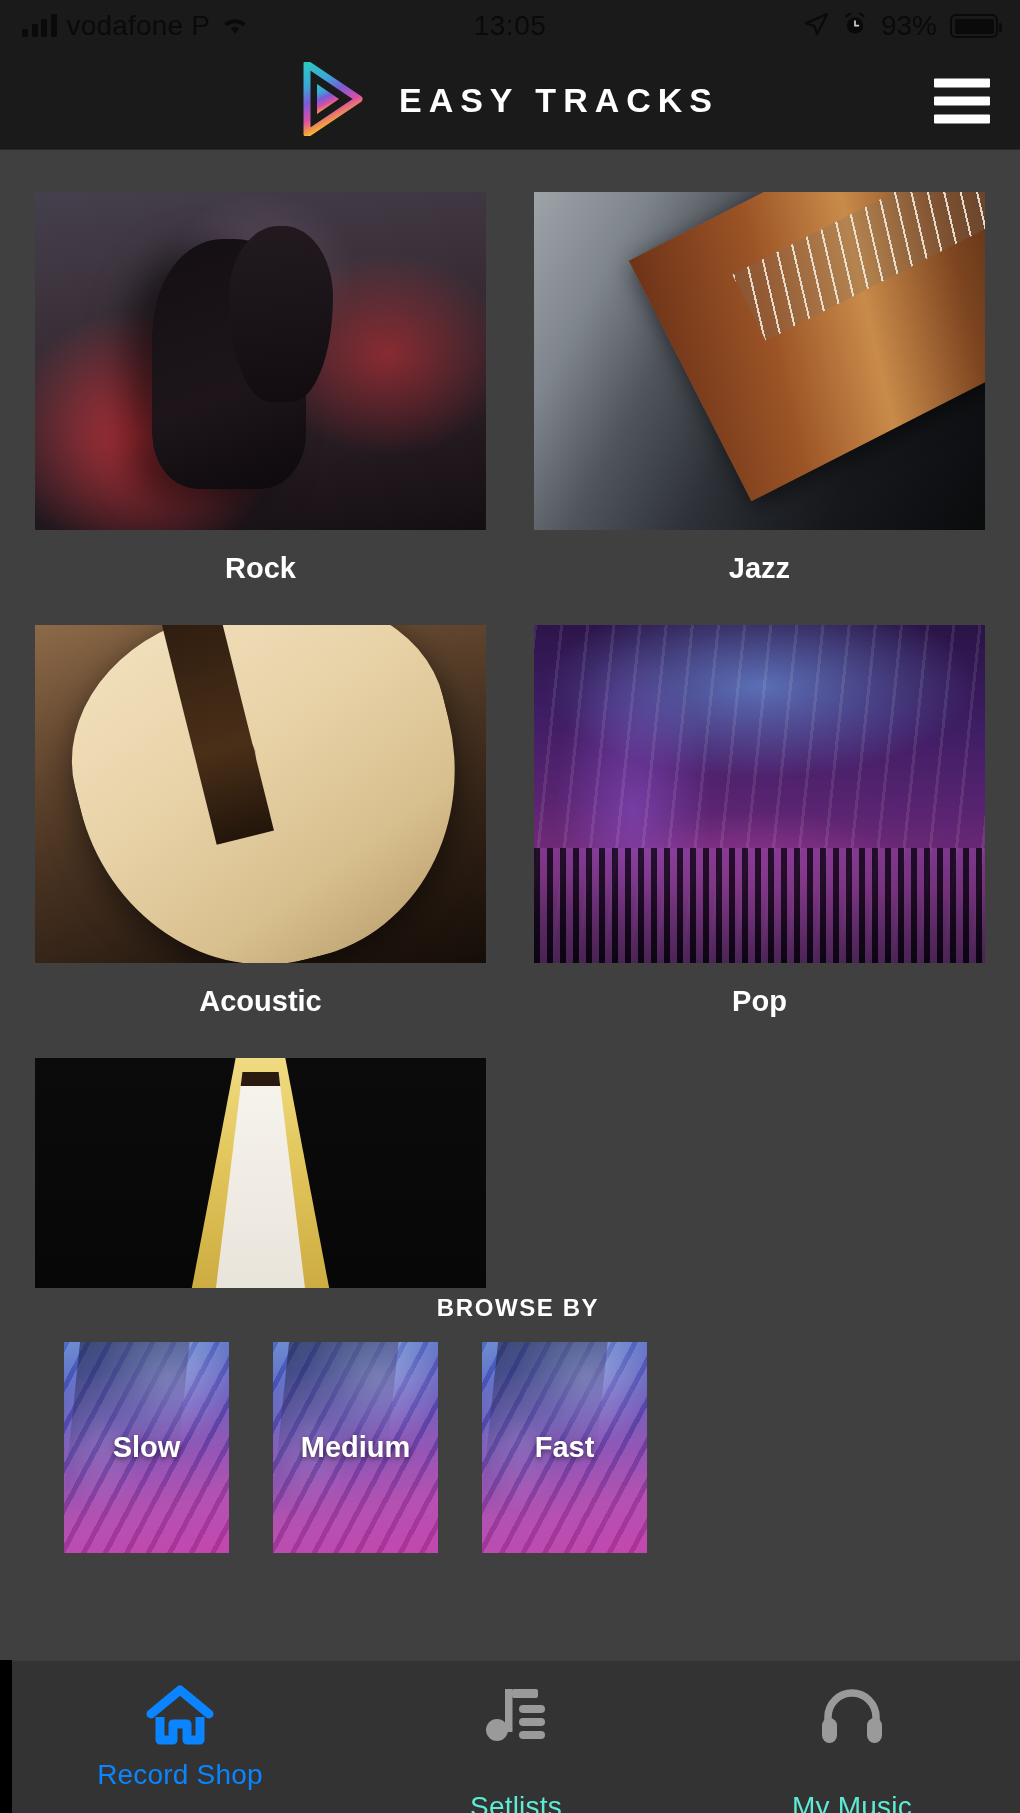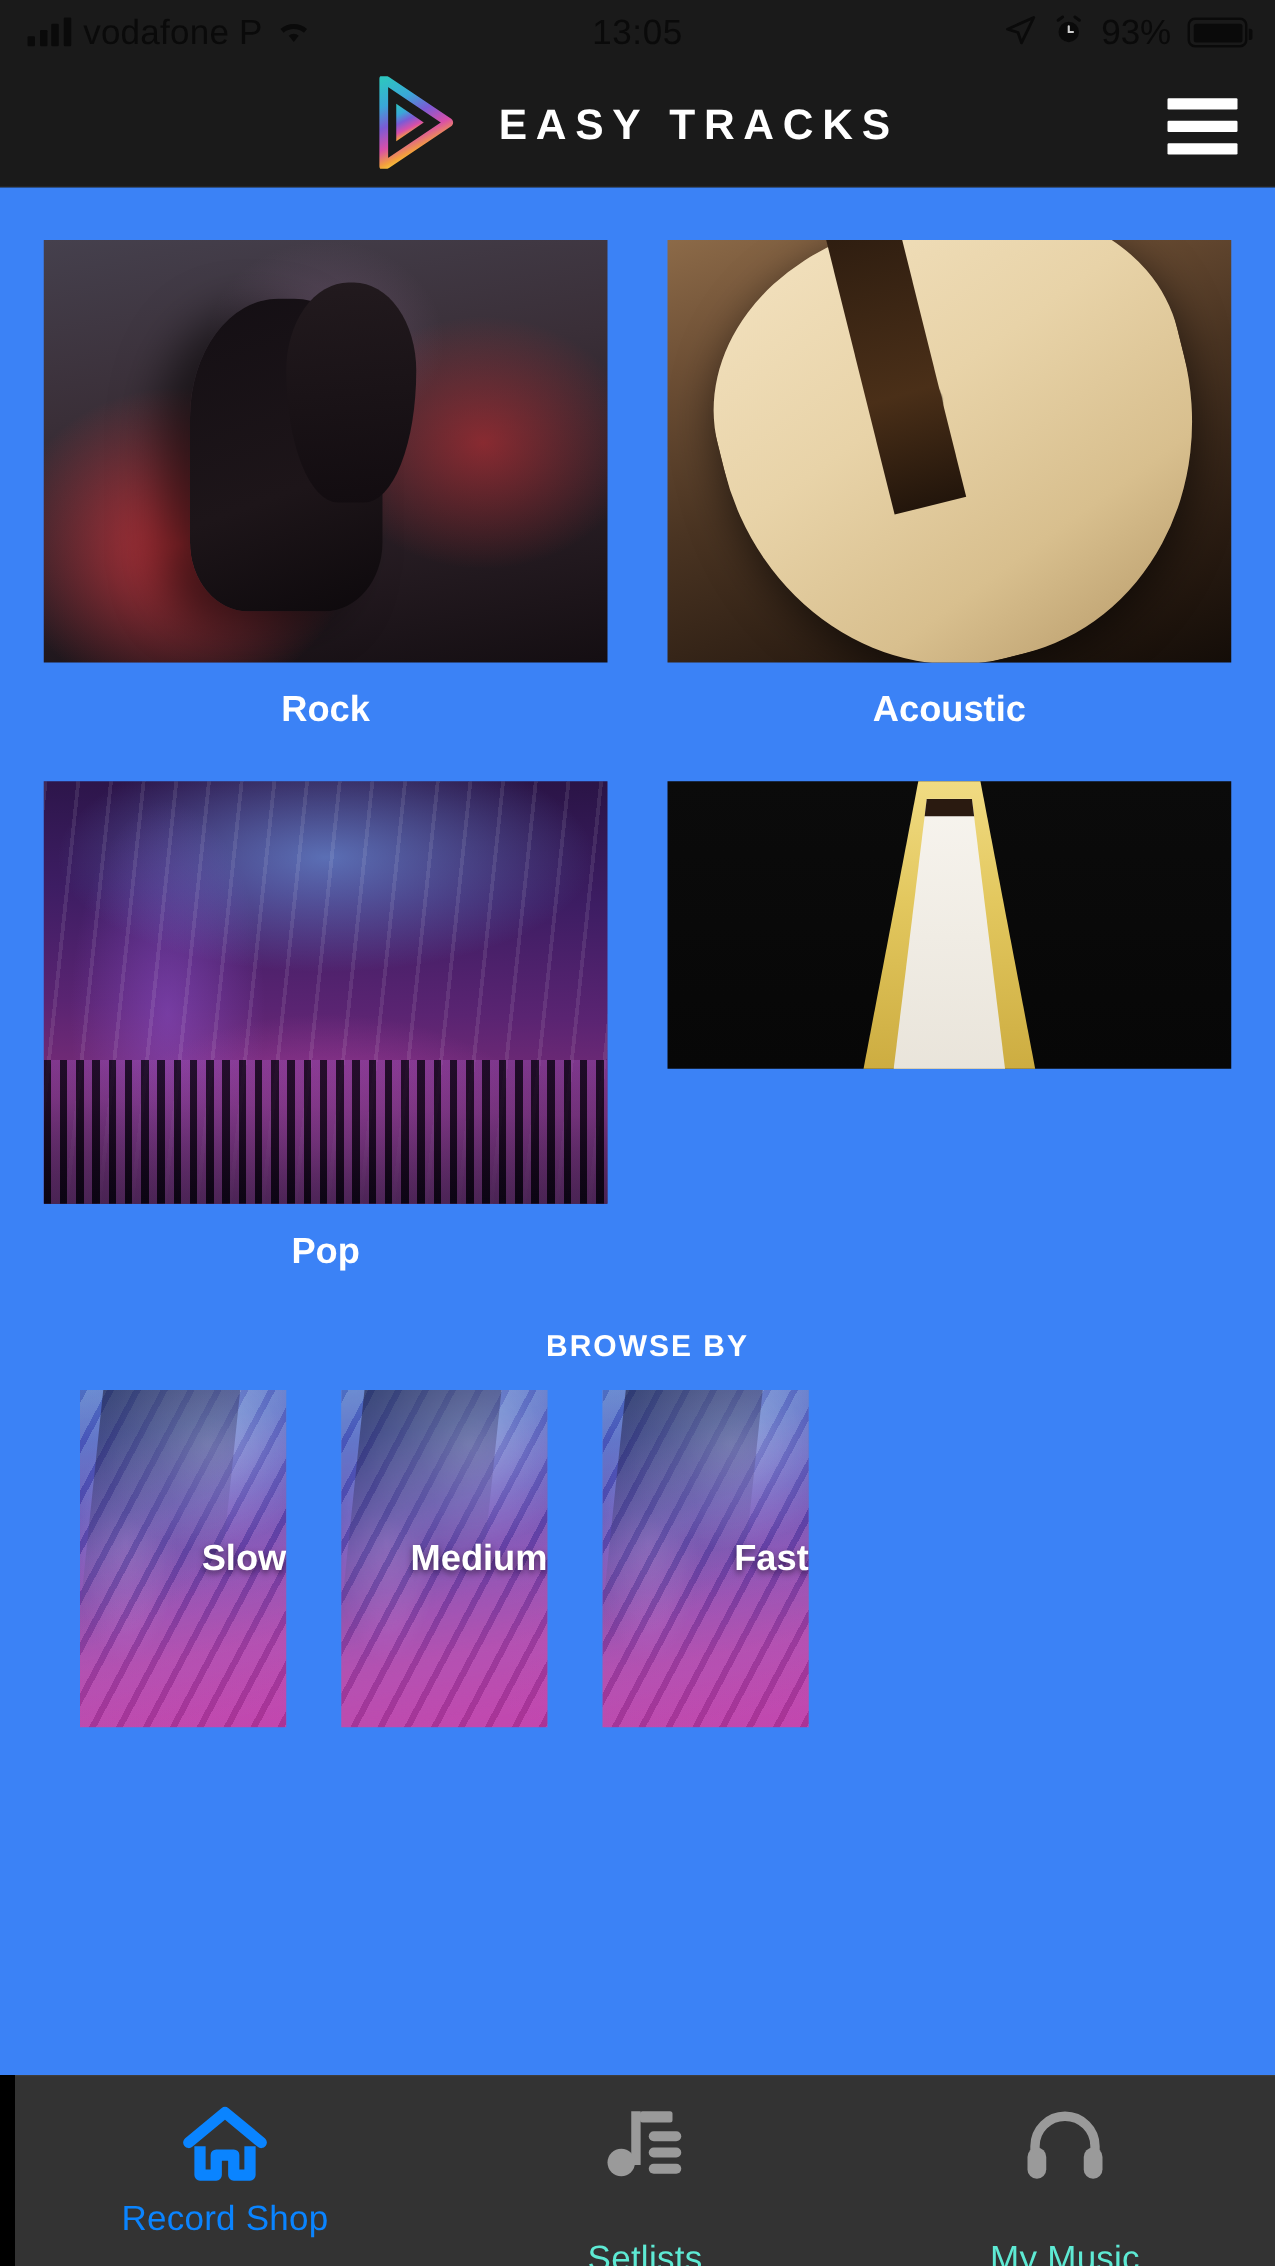--- a/index.html
+++ b/index.html
@@ -55,21 +55,21 @@
   }
   #hamburger {
     position:absolute; right:30px; top:50%; transform:translateY(-50%);
     width:56px; display:flex; flex-direction:column; gap:9px; cursor:pointer;
   }
   #hamburger i { display:block; height:9px; background:#fff; border-radius:1px; }
 
   
   #content {
     position:absolute; top:150px; left:0; right:0; bottom:153px;
-    background:#3b82f6; overflow:hidden;
+    background:#404040; overflow:hidden;
   }
 
   
   #genre-grid {
     display:grid; grid-template-columns:1fr 1fr;
     column-gap:48px; row-gap:0; padding:42px 35px 0 35px;
   }
   .genre-card { cursor:pointer; }
   .genre-thumb {
     width:100%; height:338px; background:#111;
@@ -183,22 +183,22 @@
   
   #browse-section { padding:6px 0 0 16px; }
   #browse-heading {
     text-align:center; font-size:24px; font-weight:700;
     letter-spacing:1.6px; color:#fff; padding-bottom:20px;
   }
   #tempo-row {
     display:flex; gap:44px; padding-left:48px; overflow:hidden;
   }
   .tempo-tile {
-    flex:0 0 165px; height:270px; position:relative;
-    display:flex; align-items:center; justify-content:flex-end;
+    flex:0 0 165px; height:211px; position:relative;
+    display:flex; align-items:center; justify-content:center;
     overflow:hidden; cursor:pointer;
     background:linear-gradient(170deg,#7e93c9 0%,#6d7fc0 14%,#6f6ab5 34%,#8a5fae 56%,#a95aa8 76%,#b74fa0 100%);
   }
   .tempo-tile::before{
     content:""; position:absolute; inset:0;
     background:
       radial-gradient(circle at 62% 16%, rgba(255,255,255,.45), transparent 34%),
       repeating-linear-gradient(118deg, rgba(20,16,46,.32) 0 5px, rgba(255,255,255,.05) 5px 19px),
       radial-gradient(ellipse 40% 56% at 22% 46%, rgba(255,255,255,.22), transparent 62%),
       linear-gradient(166deg, rgba(60,90,170,.42) 0%, rgba(150,60,150,.30) 60%, rgba(175,70,165,.42) 100%);
@@ -297,20 +297,24 @@
 </div>
 
 <div id="content">
 
   <div id="genre-grid">
       <div class="genre-card">
         <div class="genre-thumb art-rock"></div>
         <div class="genre-label">Rock</div>
       </div>
       <div class="genre-card">
+        <div class="genre-thumb art-jazz"></div>
+        <div class="genre-label">Jazz</div>
+      </div>
+      <div class="genre-card">
         <div class="genre-thumb art-acoustic"></div>
         <div class="genre-label">Acoustic</div>
       </div>
       <div class="genre-card">
         <div class="genre-thumb art-pop"></div>
         <div class="genre-label">Pop</div>
       </div>
       <div class="genre-card partial">
         <div class="genre-thumb art-metal"></div>
       </div>

